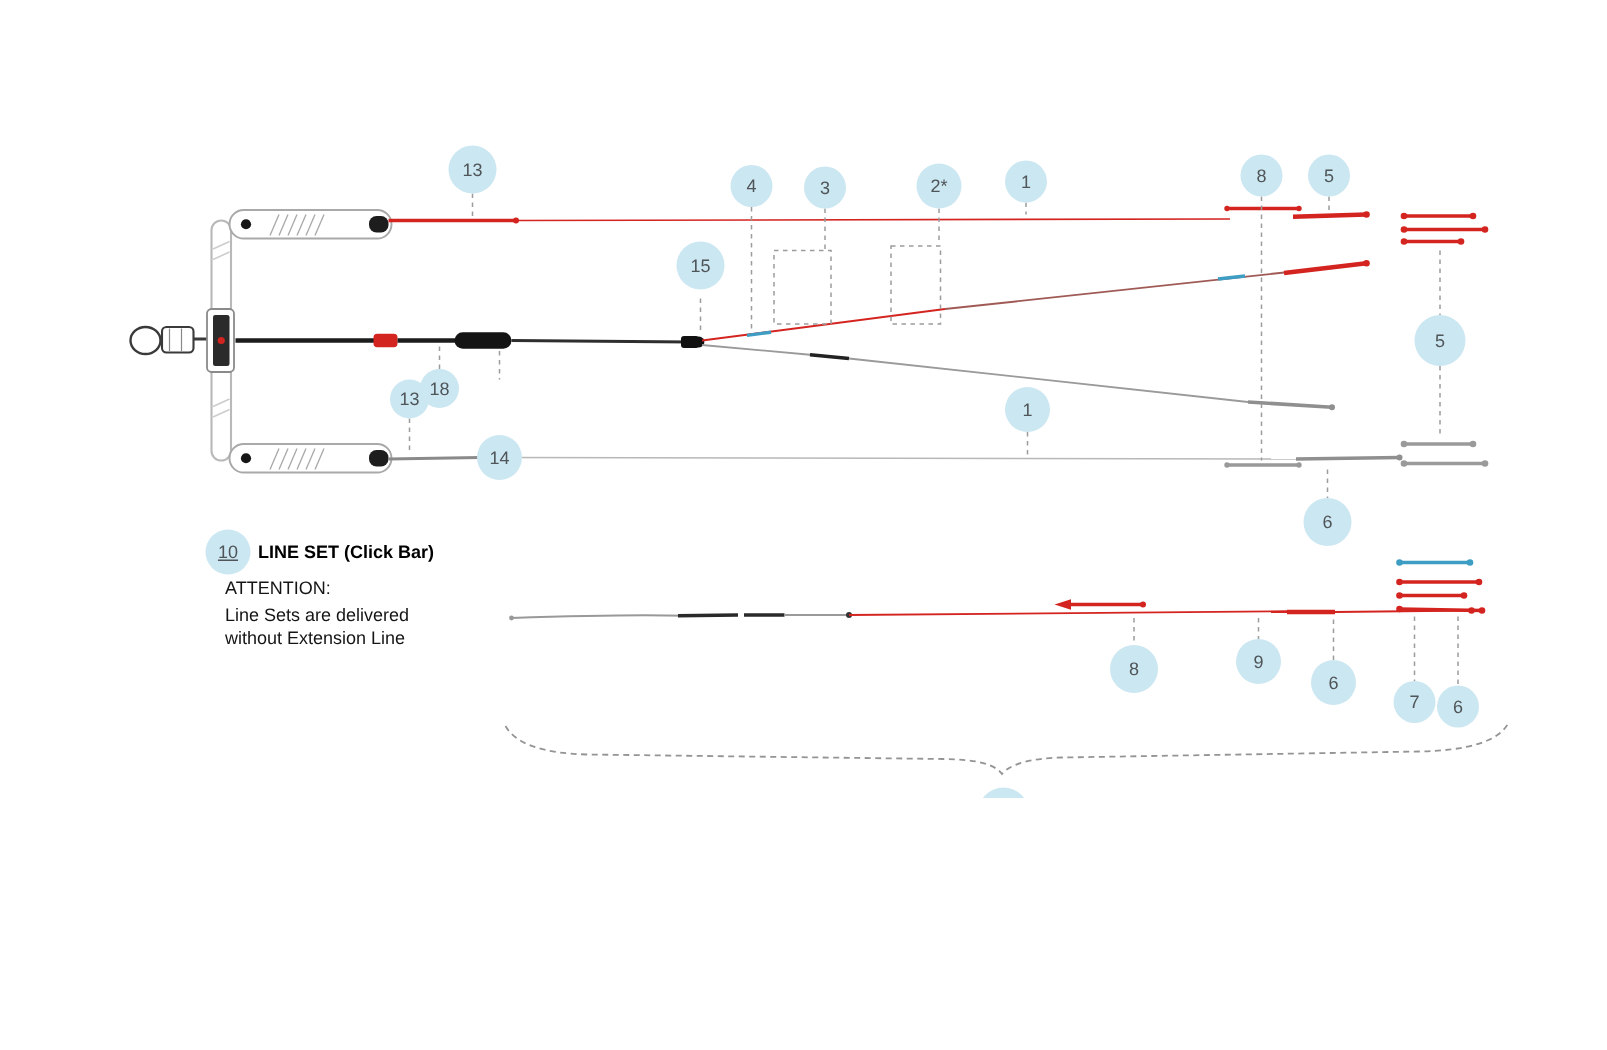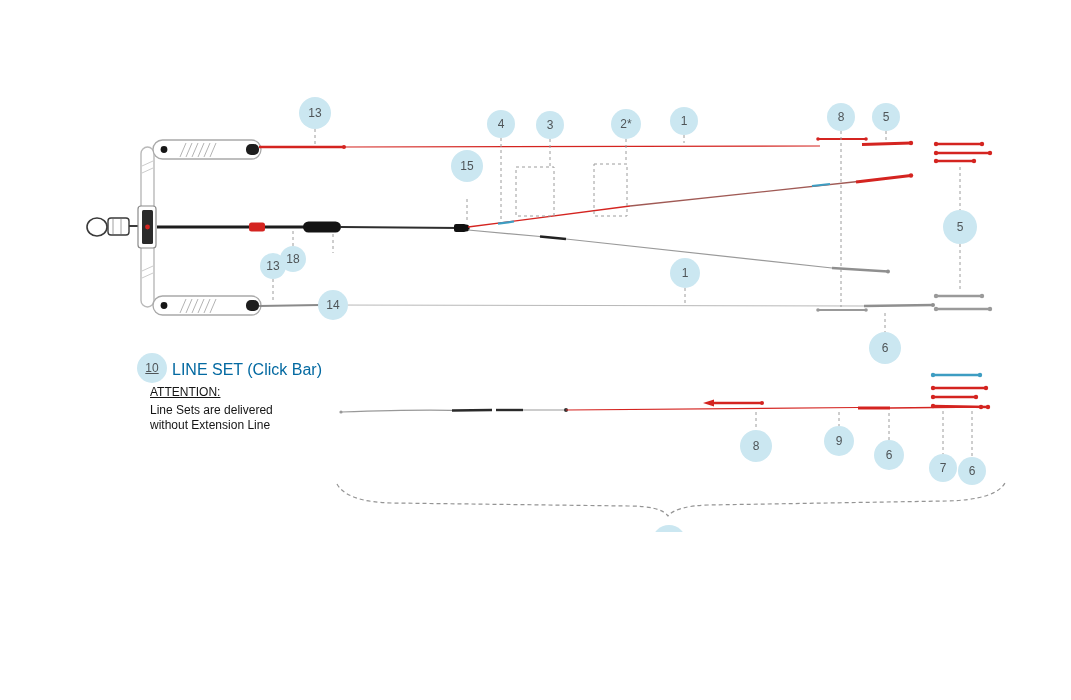--- a/index.html
+++ b/index.html
@@ -18,26 +18,26 @@
   .stage svg{position:absolute;left:0;top:0;}
   .callout-layer{position:absolute;left:0;top:0;width:100%;height:100%;pointer-events:none;}
   .callout{
     position:absolute;border-radius:50%;
     background:var(--callout-fill);color:var(--callout-text);
     display:flex;align-items:center;justify-content:center;
     font-size:12px;line-height:1;letter-spacing:0;
   }
   .legend-circle{width:30px;height:30px;left:137px;top:353px;text-decoration:underline;}
   .legend-label{
-    position:absolute;left:172px;top:361px;font-size:16px;color:#0369a1;
+    position:absolute;left:172px;top:361px;font-size:12px;color:#000000;font-weight:bold;
   }
   .attention{
     position:absolute;left:150px;top:385px;font-size:12px;color:#151515;line-height:15.5px;
   }
-  .attention-heading{text-decoration:underline;margin-bottom:2px;}
+  .attention-heading{margin-bottom:2px;}
   
   .s-red{stroke:var(--line-red);}
   .s-gray{stroke:var(--line-gray);}
   .s-blue{stroke:var(--line-blue);}
   .s-dark{stroke:var(--line-dark);}
   .f-red{fill:var(--line-red);}
   .dash{stroke:#9c9c9c;stroke-dasharray:3 3;fill:none;stroke-width:1;}
   .dash4{stroke:#949494;stroke-dasharray:4 3;fill:none;stroke-width:1.2;}
 </style>
 </head>
@@ -217,21 +217,21 @@
   </svg>
 
   <div class="callout-layer">
       <div class="callout" style="left: 299px; top: 97px; width: 32px; height: 32px;">13</div>
       <div class="callout" style="left: 487px; top: 110px; width: 28px; height: 28px;">4</div>
       <div class="callout" style="left: 536px; top: 111px; width: 28px; height: 28px;">3</div>
       <div class="callout" style="left: 611px; top: 109px; width: 30px; height: 30px;">2*</div>
       <div class="callout" style="left: 670px; top: 107px; width: 28px; height: 28px;">1</div>
       <div class="callout" style="left: 827px; top: 103px; width: 28px; height: 28px;">8</div>
       <div class="callout" style="left: 872px; top: 103px; width: 28px; height: 28px;">5</div>
-      <div class="callout" style="left: 451px; top: 150px; width: 32px; height: 32px; text-align: right;">15</div>
+      <div class="callout" style="left: 451px; top: 161px; width: 32px; height: 32px; text-align: right;">15</div>
       <div class="callout" style="left: 260px; top: 253px; width: 26px; height: 26px;">13</div>
       <div class="callout" style="left: 280px; top: 246px; width: 26px; height: 26px;">18</div>
       <div class="callout" style="left: 318px; top: 253px; width: 30px; height: 30px; margin-top: 37px;">14</div>
       <div class="callout" style="left: 670px; top: 258px; width: 30px; height: 30px;">1</div>
       <div class="callout" style="left: 943px; top: 210px; width: 34px; height: 34px;">5</div>
       <div class="callout" style="left: 869px; top: 332px; width: 32px; height: 32px;">6</div>
       <div class="callout" style="left: 740px; top: 430px; width: 32px; height: 32px;">8</div>
       <div class="callout" style="left: 824px; top: 426px; width: 30px; height: 30px;">9</div>
       <div class="callout" style="left: 874px; top: 440px; width: 30px; height: 30px;">6</div>
       <div class="callout" style="left: 929px; top: 454px; width: 28px; height: 28px;">7</div>

